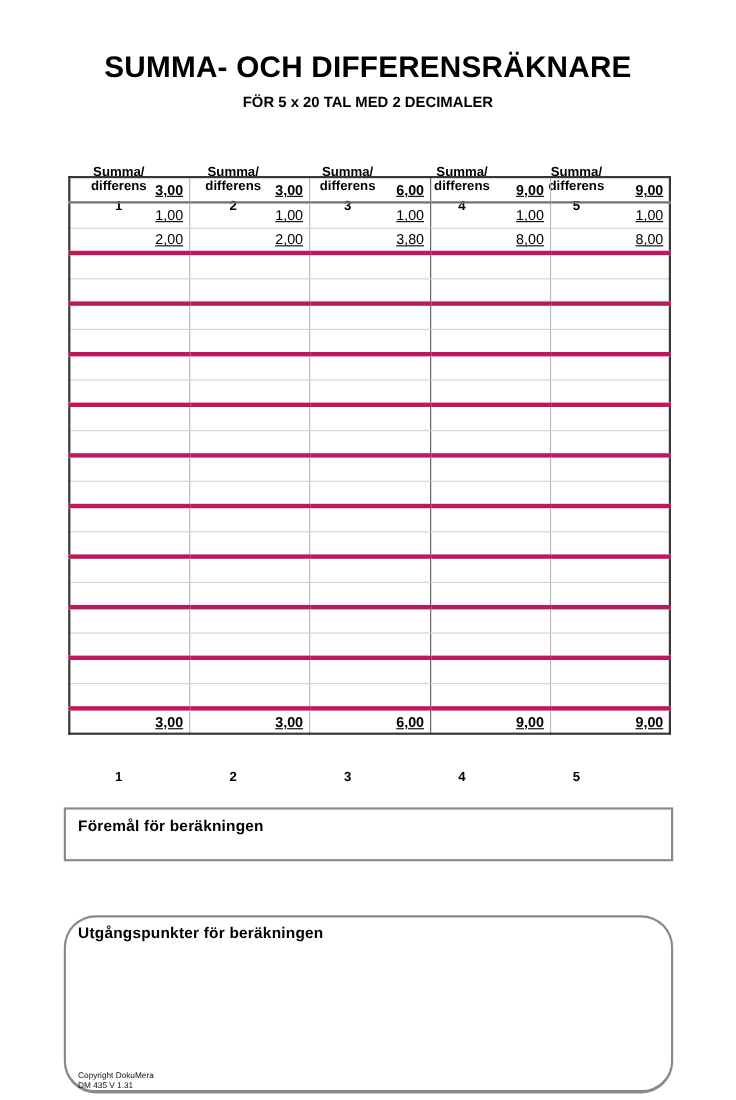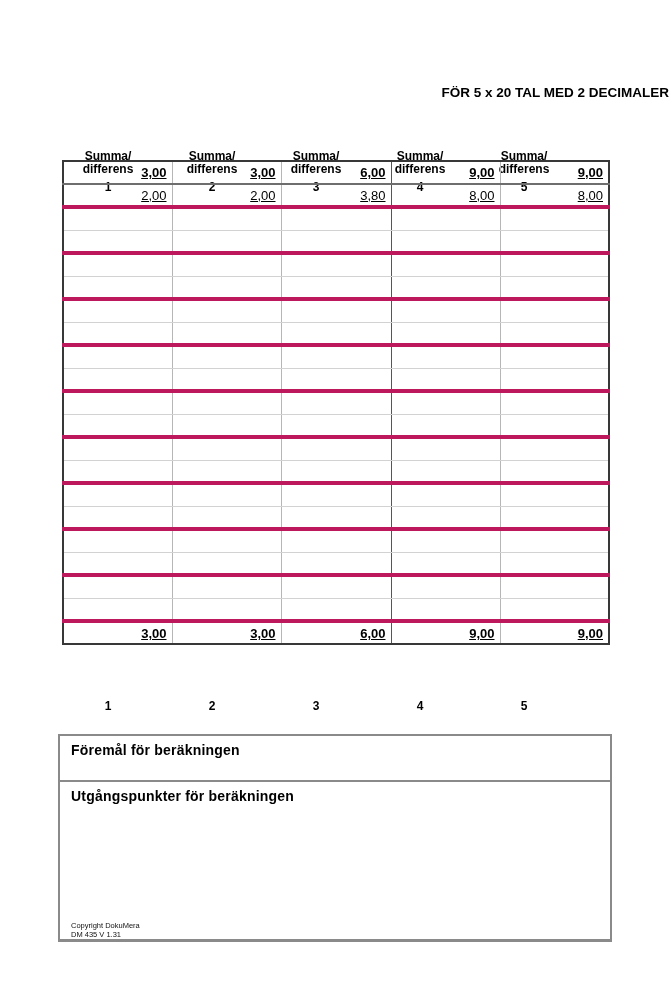--- a/index.html
+++ b/index.html
@@ -11,21 +11,21 @@
   }
   .page { position: relative; width: 669px; height: 1000px; overflow: hidden; background: #fff; }
 
   .title {
     position: absolute; top: 46px; left: 0; width: 669px;
     text-align: center; font-size: 27px; font-weight: 700; letter-spacing: 0.2px;
     white-space: nowrap;
   }
   .subtitle {
     position: absolute; top: 85px; left: 0; width: 669px;
-    text-align: right; font-size: 13.5px; font-weight: 700;
+    text-align: center; font-size: 13.5px; font-weight: 700;
   }
 
   .col-headers { position: absolute; top: 110px; left: 56px; width: 520px; display: flex; margin-top: 40px; }
   .col-head-cell { width: 104px; text-align: center; font-size: 12px; font-weight: 700; line-height: 13px; }
   .col-head-num { margin-top: 5px; }
 
   .calc-table {
     position: absolute; top: 160px; left: 62px; width: 546px;
     border-collapse: collapse; table-layout: fixed;
     border: 2px solid #383838;
@@ -42,30 +42,31 @@
   .calc-table tr.sum-top td { font-weight: 700; border-bottom: 2px solid #6e6e6e; }
   .calc-table tr.row-light td { border-bottom: 1px solid #d2d2d2; }
   .calc-table tr.row-dark td { border-bottom: 4px solid #be185d; }
   .calc-table tr.sum-bottom td { font-weight: 700; border-top: 2px solid #343434; }
 
   .col-footer { position: absolute; top: 699px; left: 56px; width: 520px; display: flex; }
   .col-footer-cell { width: 104px; text-align: center; font-size: 12px; font-weight: 700; }
 
   .fill-box { position: absolute; left: 58px; width: 554px; border: 2px solid #8a8a8a; background: #fff; }
   .purpose-box { top: 734px; height: 49px; }
-  .assumptions-box { top: 780px; height: 162px; border-bottom-width: 3px; }
+  .assumptions-box { top: 832px; height: 162px; border-bottom-width: 3px; border-radius: 29px; }
   .box-label { padding: 6px 16px 0 11px; font-size: 14px; font-weight: 700; letter-spacing: 0.2px; }
 
   .copyright-block { position: absolute; left: 11px; bottom: 0; font-size: 7.5px; line-height: 9px; color: #111; }
 </style>
 </head>
 <body>
 
 <div class="page">
 
+  <div class="title">SUMMA- OCH DIFFERENSRÄKNARE</div>
   <div class="subtitle">FÖR 5 x 20 TAL MED 2 DECIMALER</div>
 
   <div class="col-headers">
     <div class="col-head-cell">
       <div>Summa/</div>
       <div>differens</div>
       <div class="col-head-num">1</div>
     </div>
     <div class="col-head-cell">
       <div>Summa/</div>
@@ -98,20 +99,27 @@
         <col style="width:109px">
     </colgroup>
     <tbody>
         <tr class="sum-top">
           <td class="c1">3,00</td>
           <td class="c2">3,00</td>
           <td class="c3">6,00</td>
           <td class="c4">9,00</td>
           <td class="c5">9,00</td>
         </tr>
+        <tr class="row-light">
+          <td class="c1">1,00</td>
+          <td class="c2">1,00</td>
+          <td class="c3">1,00</td>
+          <td class="c4">1,00</td>
+          <td class="c5">1,00</td>
+        </tr>
         <tr class="row-dark">
           <td class="c1">2,00</td>
           <td class="c2">2,00</td>
           <td class="c3">3,80</td>
           <td class="c4">8,00</td>
           <td class="c5">8,00</td>
         </tr>
         <tr class="row-light">
           <td class="c1"></td>
           <td class="c2"></td>

